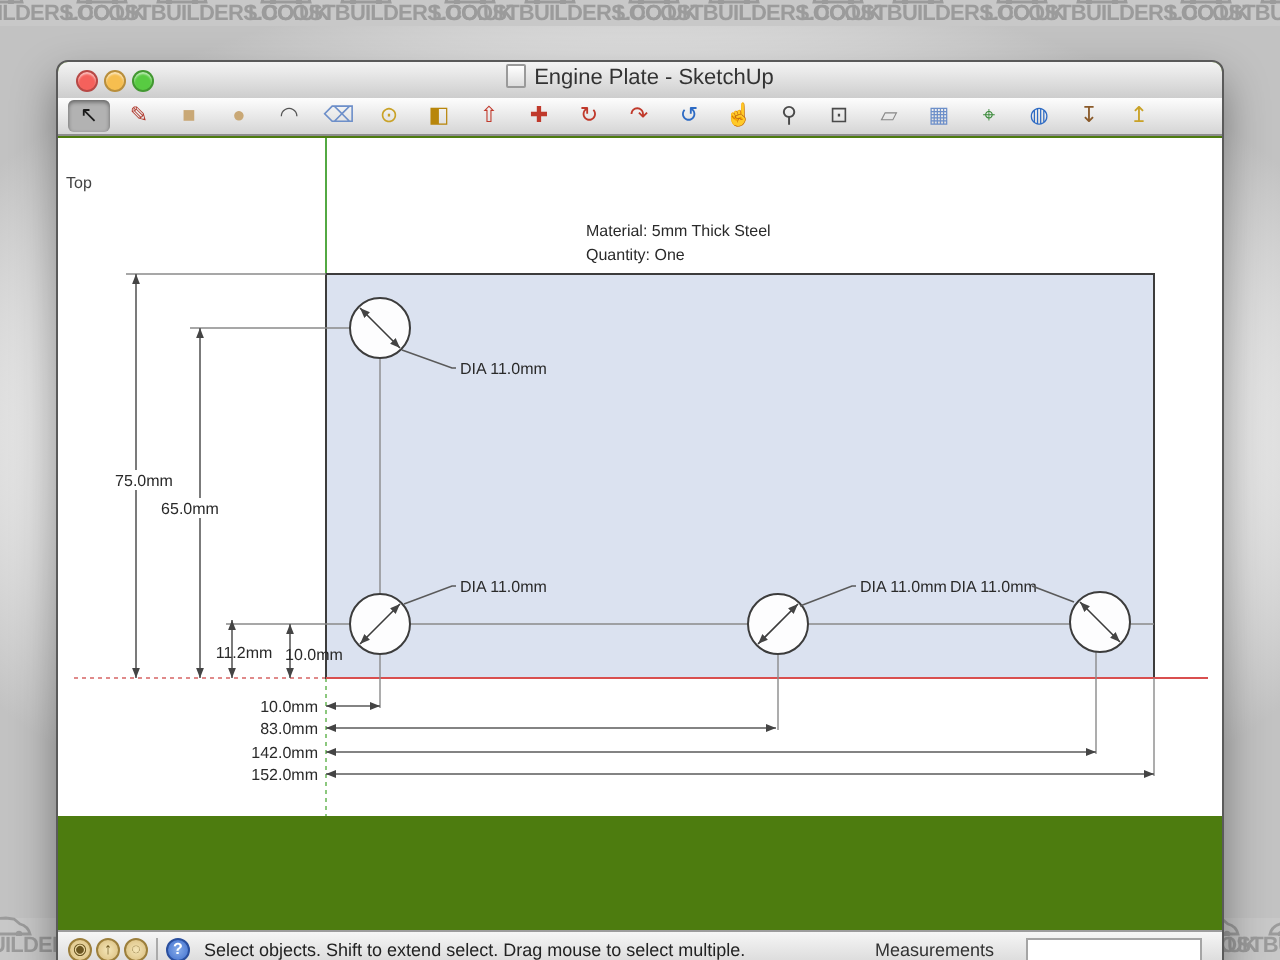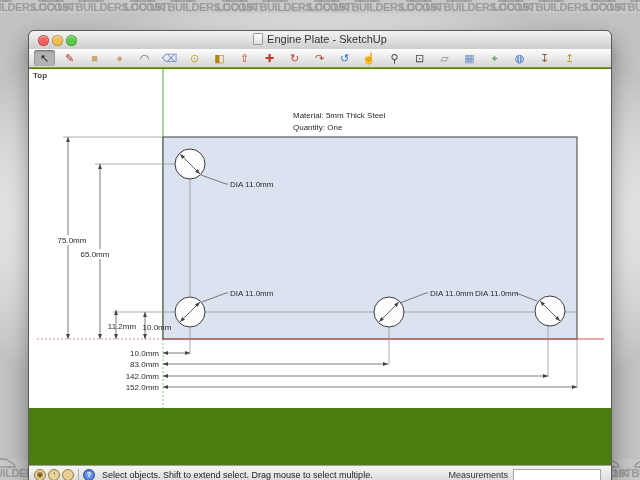--- a/index.html
+++ b/index.html
@@ -24,32 +24,32 @@
   .title{line-height:17px;text-align:center;font-size:11px;color:#333;}
   .title-icon{display:inline-block;width:8px;height:10px;background:linear-gradient(#fff,#ddd);
               border:1px solid #9a9a9a;border-radius:1px;margin-right:4px;vertical-align:-2px;}
   .toolbar{position:absolute;top:18px;left:0;right:0;height:19px;box-sizing:border-box;
            background:linear-gradient(#fdfdfd,#d5d5d5);border-bottom:1px solid #8d8d8d;
            display:flex;align-items:center;padding-left:5px;gap:4px;}
   .tool{width:21px;height:16px;display:flex;align-items:center;justify-content:center;
         font-size:11px;line-height:16px;border-radius:3px;flex:none;}
   .tool.pressed{background:#b2b2b2;box-shadow:inset 0 1px 2px rgba(0,0,0,.45);}
   .viewport{position:absolute;top:38px;left:0;right:0;height:339px;background:#ffffff;overflow:hidden;}
-  .view-label{position:absolute;top:2px;left:4px;font-size:8px;color:#444;z-index:2;font-weight:bold;}
+  .view-label{position:absolute;top:18px;left:4px;font-size:8px;color:#444;z-index:2;}
   svg.drawing{position:absolute;left:0;top:0;}
   .statusbar{position:absolute;bottom:0;left:0;right:0;height:18px;box-sizing:border-box;
              background:linear-gradient(#f6f6f6,#d8d8d8);border-top:1px solid #9d9d9d;
              display:flex;align-items:center;font-size:9px;color:#222;}
   .sb-icons{display:flex;align-items:center;gap:2px;padding:0 3px 0 5px;}
   .sb-circle{width:12px;height:12px;border-radius:50%;border:1px solid #9c7f3c;box-sizing:border-box;
              background:radial-gradient(#f5e6b8,#d8bc7c);font-size:8px;line-height:10px;text-align:center;color:#6b5520;flex:none;}
   .sb-circle.help{background:radial-gradient(#86abe9,#3f6fce);border-color:#2a4f9e;color:#fff;font-weight:bold;}
   .sb-divider{width:1px;height:12px;background:#aaa;margin:0 2px;flex:none;}
   .sb-hint{margin-left:4px;white-space:nowrap;text-align:center;}
-  .sb-right{margin-left:auto;display:flex;align-items:center;gap:5px;padding-right:10px;justify-content:center;}
+  .sb-right{margin-left:auto;display:flex;align-items:center;gap:16px;padding-right:10px;justify-content:center;}
   .sb-meas-label{color:#333;}
   input.sb-meas{width:88px;height:12px;border:1px solid #a5a5a5;background:#fff;font-size:9px;
                 font-family:"Liberation Sans",sans-serif;padding:0 2px;box-sizing:border-box;}
   text{font-family:"Liberation Sans",sans-serif;font-size:8px;fill:#2a2a2a;}
 </style>
 </head>
 <body>
 
 <div class="desktop">
   <div class="wm-row wm-top">

